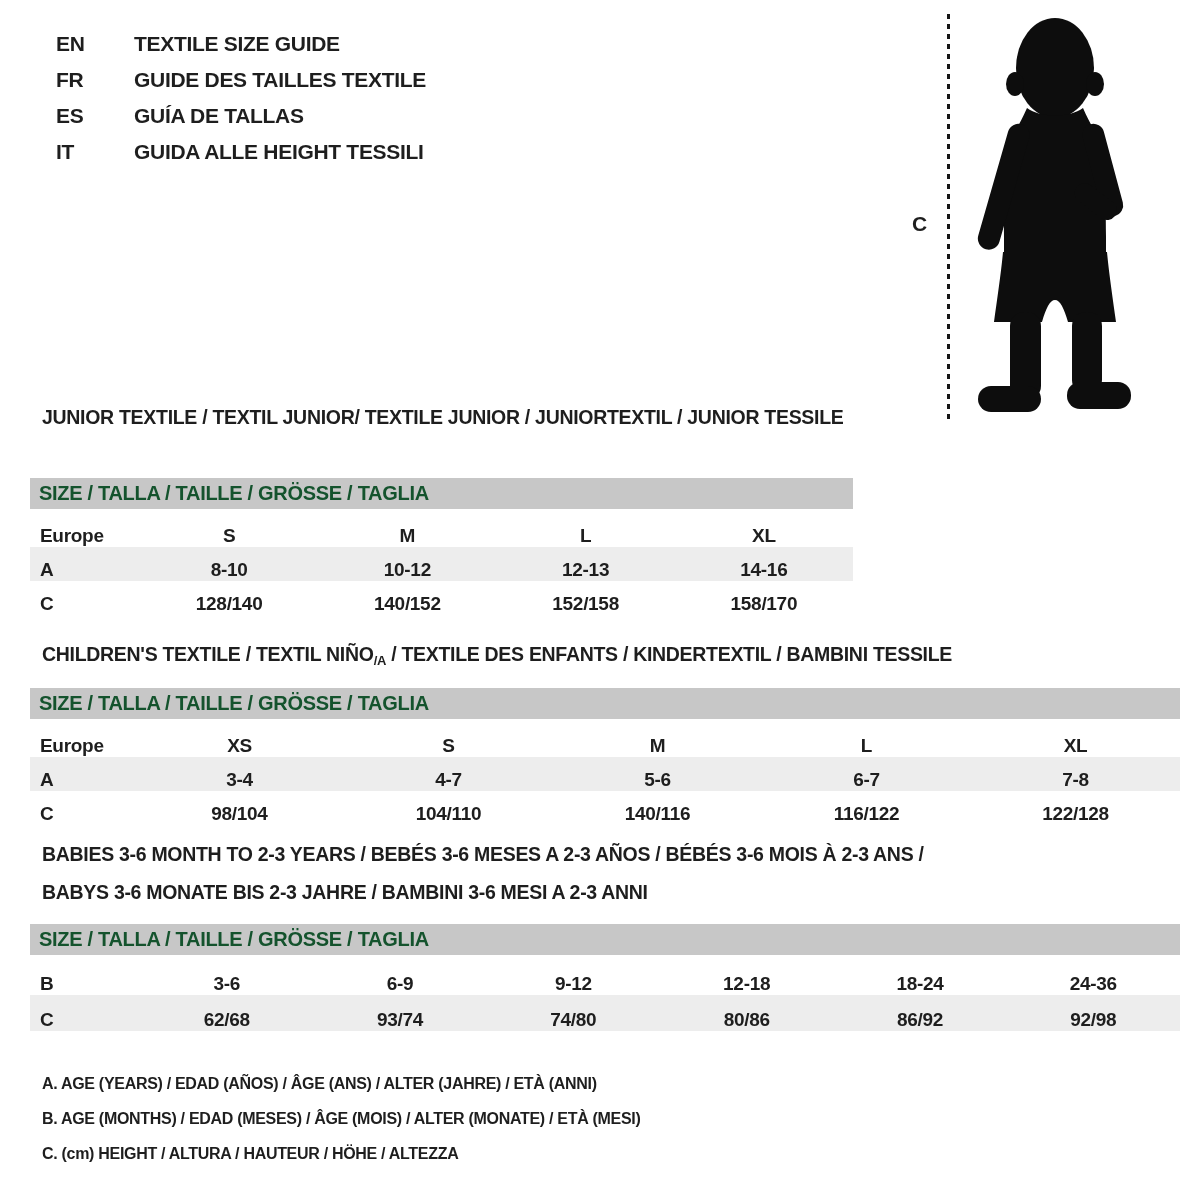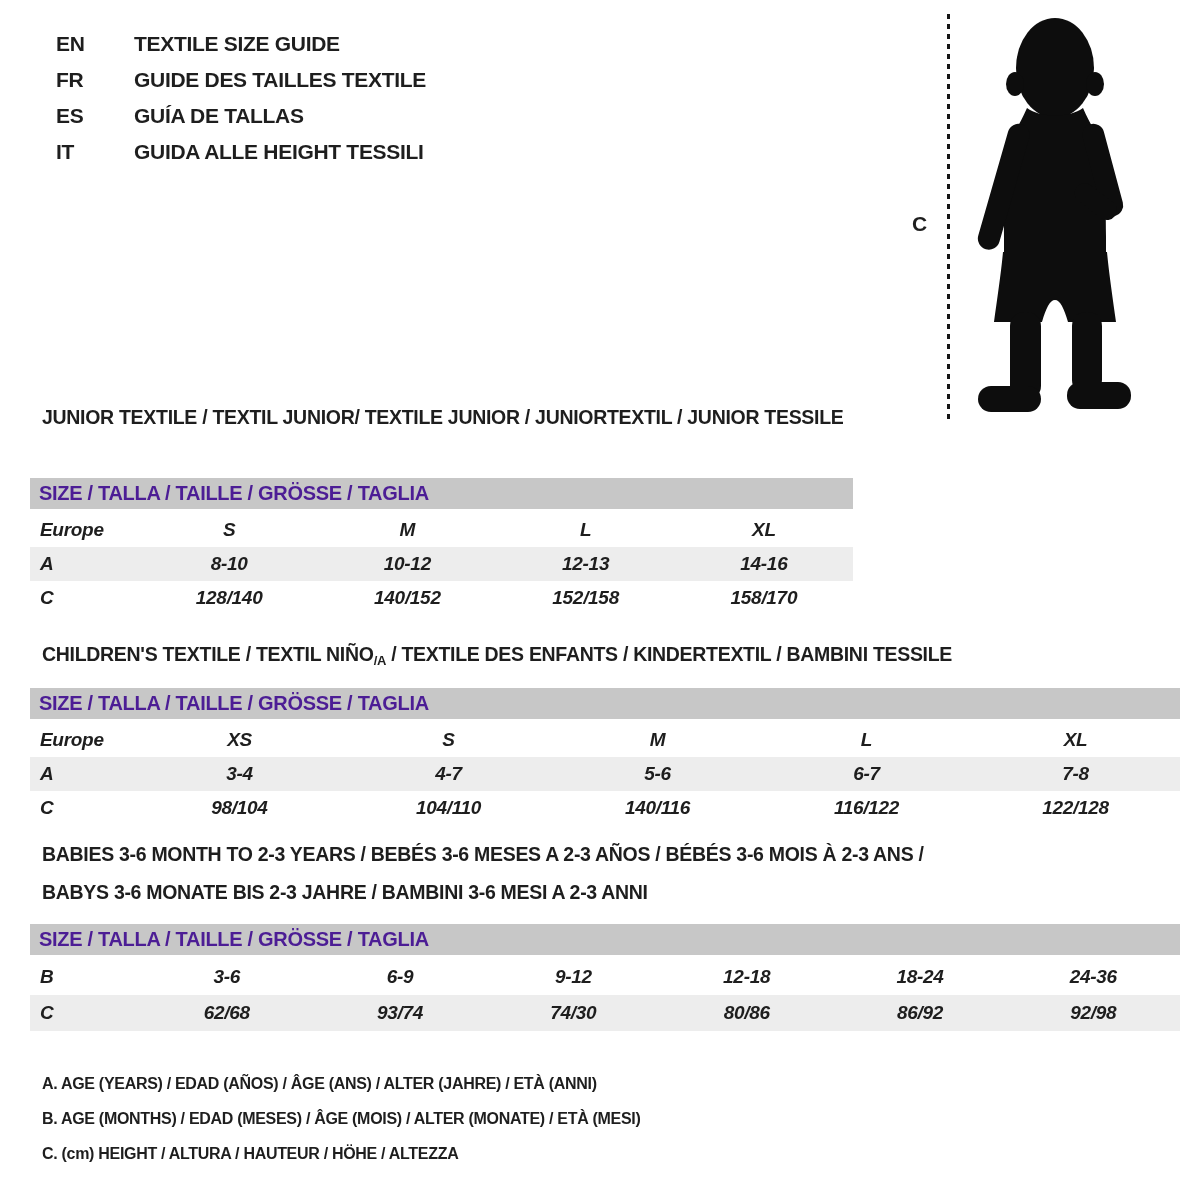--- a/index.html
+++ b/index.html
@@ -28,23 +28,23 @@
   .sec-title{left:42px;font-weight:700;font-size:19.5px;white-space:nowrap;}
   .sub{font-size:13px;vertical-align:-4px;letter-spacing:-0.3px;}
 
   
   .size-table{left:30px;}
   .t-w1{width:823px;}
   .t-wfull{width:1150px;}
   .thead{
     height:31px;margin-bottom:4px;background:#c7c7c7;
     display:flex;align-items:center;padding-left:9px;box-sizing:border-box;
-    font-weight:700;font-size:20px;color:#4c1d95;white-space:nowrap;
+    font-weight:700;font-size:20px;color:#14532d;white-space:nowrap;
   }
-  .trow{display:flex;align-items:center;height:34px;font-weight:700;font-size:19px;font-style:italic;}
+  .trow{display:flex;align-items:flex-end;height:34px;font-weight:700;font-size:19px;}
   .t3 .trow{height:36px;}
   .trow.shaded{background:#ededed;}
   .cell{flex:1;text-align:center;}
   .cell.lbl{flex:0 0 110px;text-align:left;padding-left:10px;box-sizing:border-box;}
   .t2 .cell.lbl{flex-basis:105px;}
 
   
   .legend{left:42px;top:1066px;font-weight:700;font-size:16px;line-height:35px;white-space:nowrap;}
 </style>
 </head>
@@ -179,21 +179,21 @@
     <div class="cell">6-9</div>
     <div class="cell">9-12</div>
     <div class="cell">12-18</div>
     <div class="cell">18-24</div>
     <div class="cell">24-36</div>
   </div>
   <div class="trow shaded">
     <div class="cell lbl">C</div>
     <div class="cell">62/68</div>
     <div class="cell">93/74</div>
-    <div class="cell">74/30</div>
+    <div class="cell">74/80</div>
     <div class="cell">80/86</div>
     <div class="cell">86/92</div>
     <div class="cell">92/98</div>
   </div>
 </div>
 
 <div class="abs legend">
   <div>A. AGE (YEARS) / EDAD (AÑOS) / ÂGE (ANS) / ALTER (JAHRE) / ETÀ (ANNI)</div>
   <div>B. AGE (MONTHS) / EDAD (MESES) / ÂGE (MOIS) / ALTER (MONATE) / ETÀ (MESI)</div>
   <div>C. (cm) HEIGHT / ALTURA / HAUTEUR / HÖHE / ALTEZZA</div>

